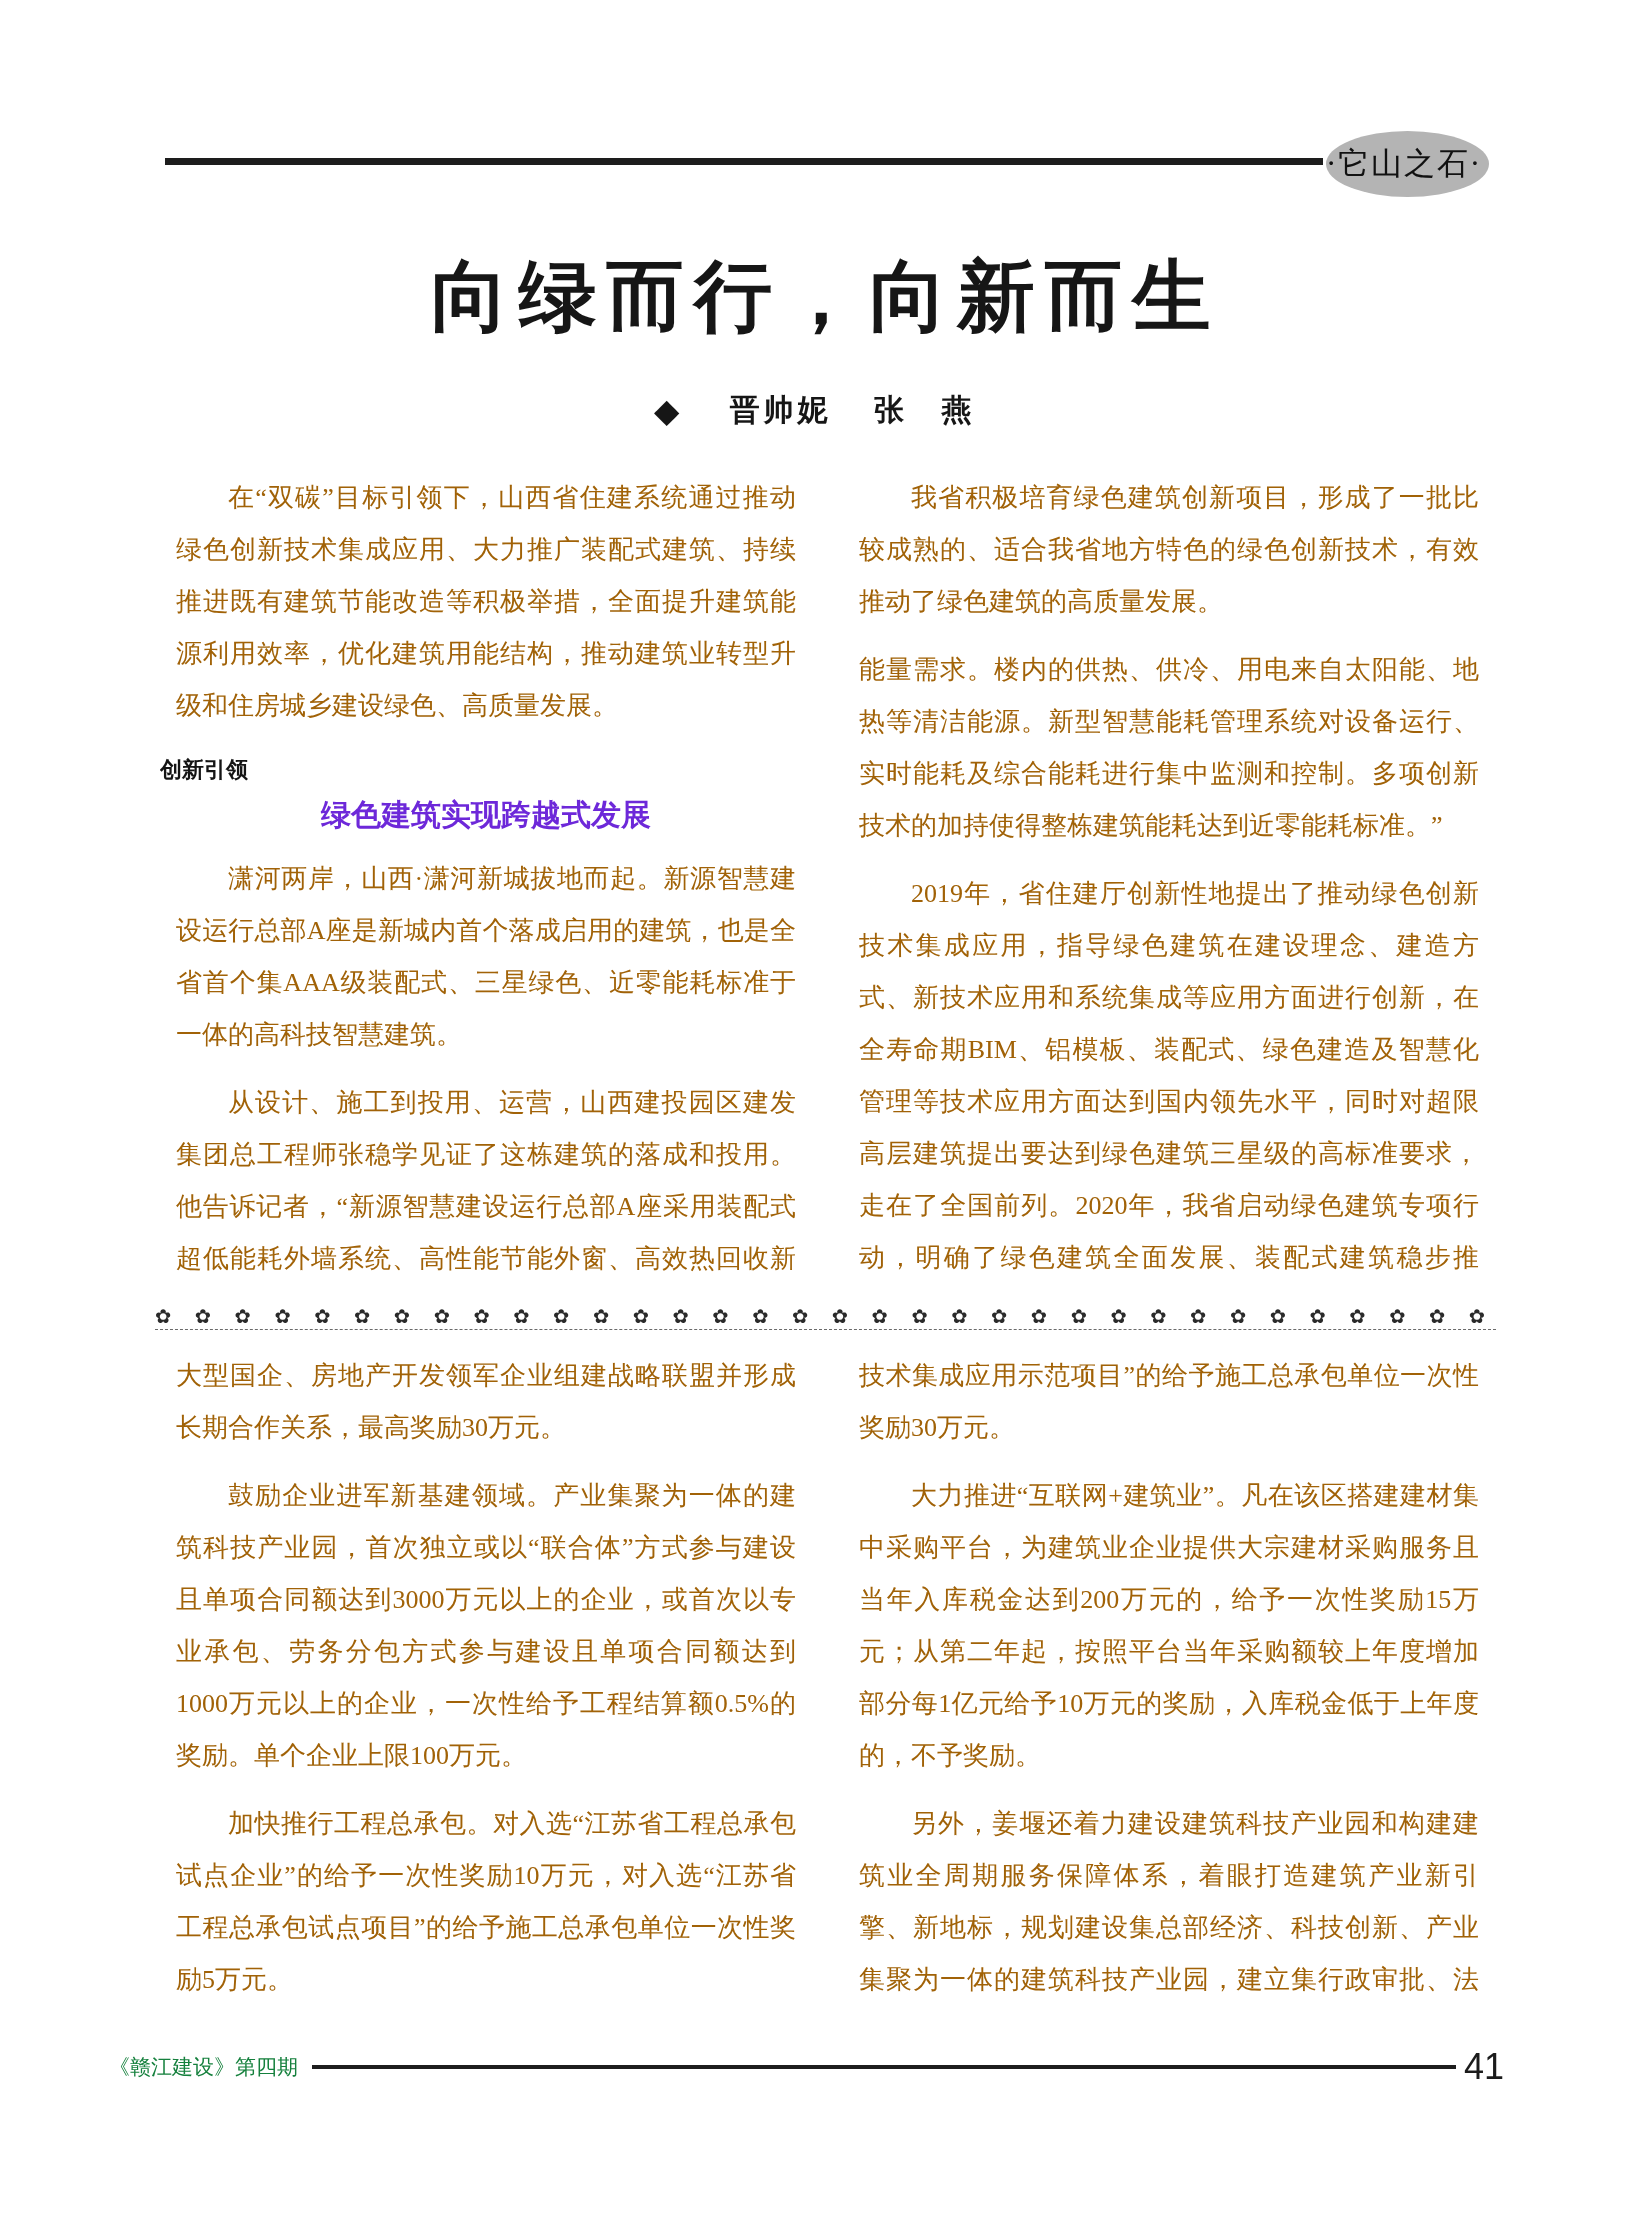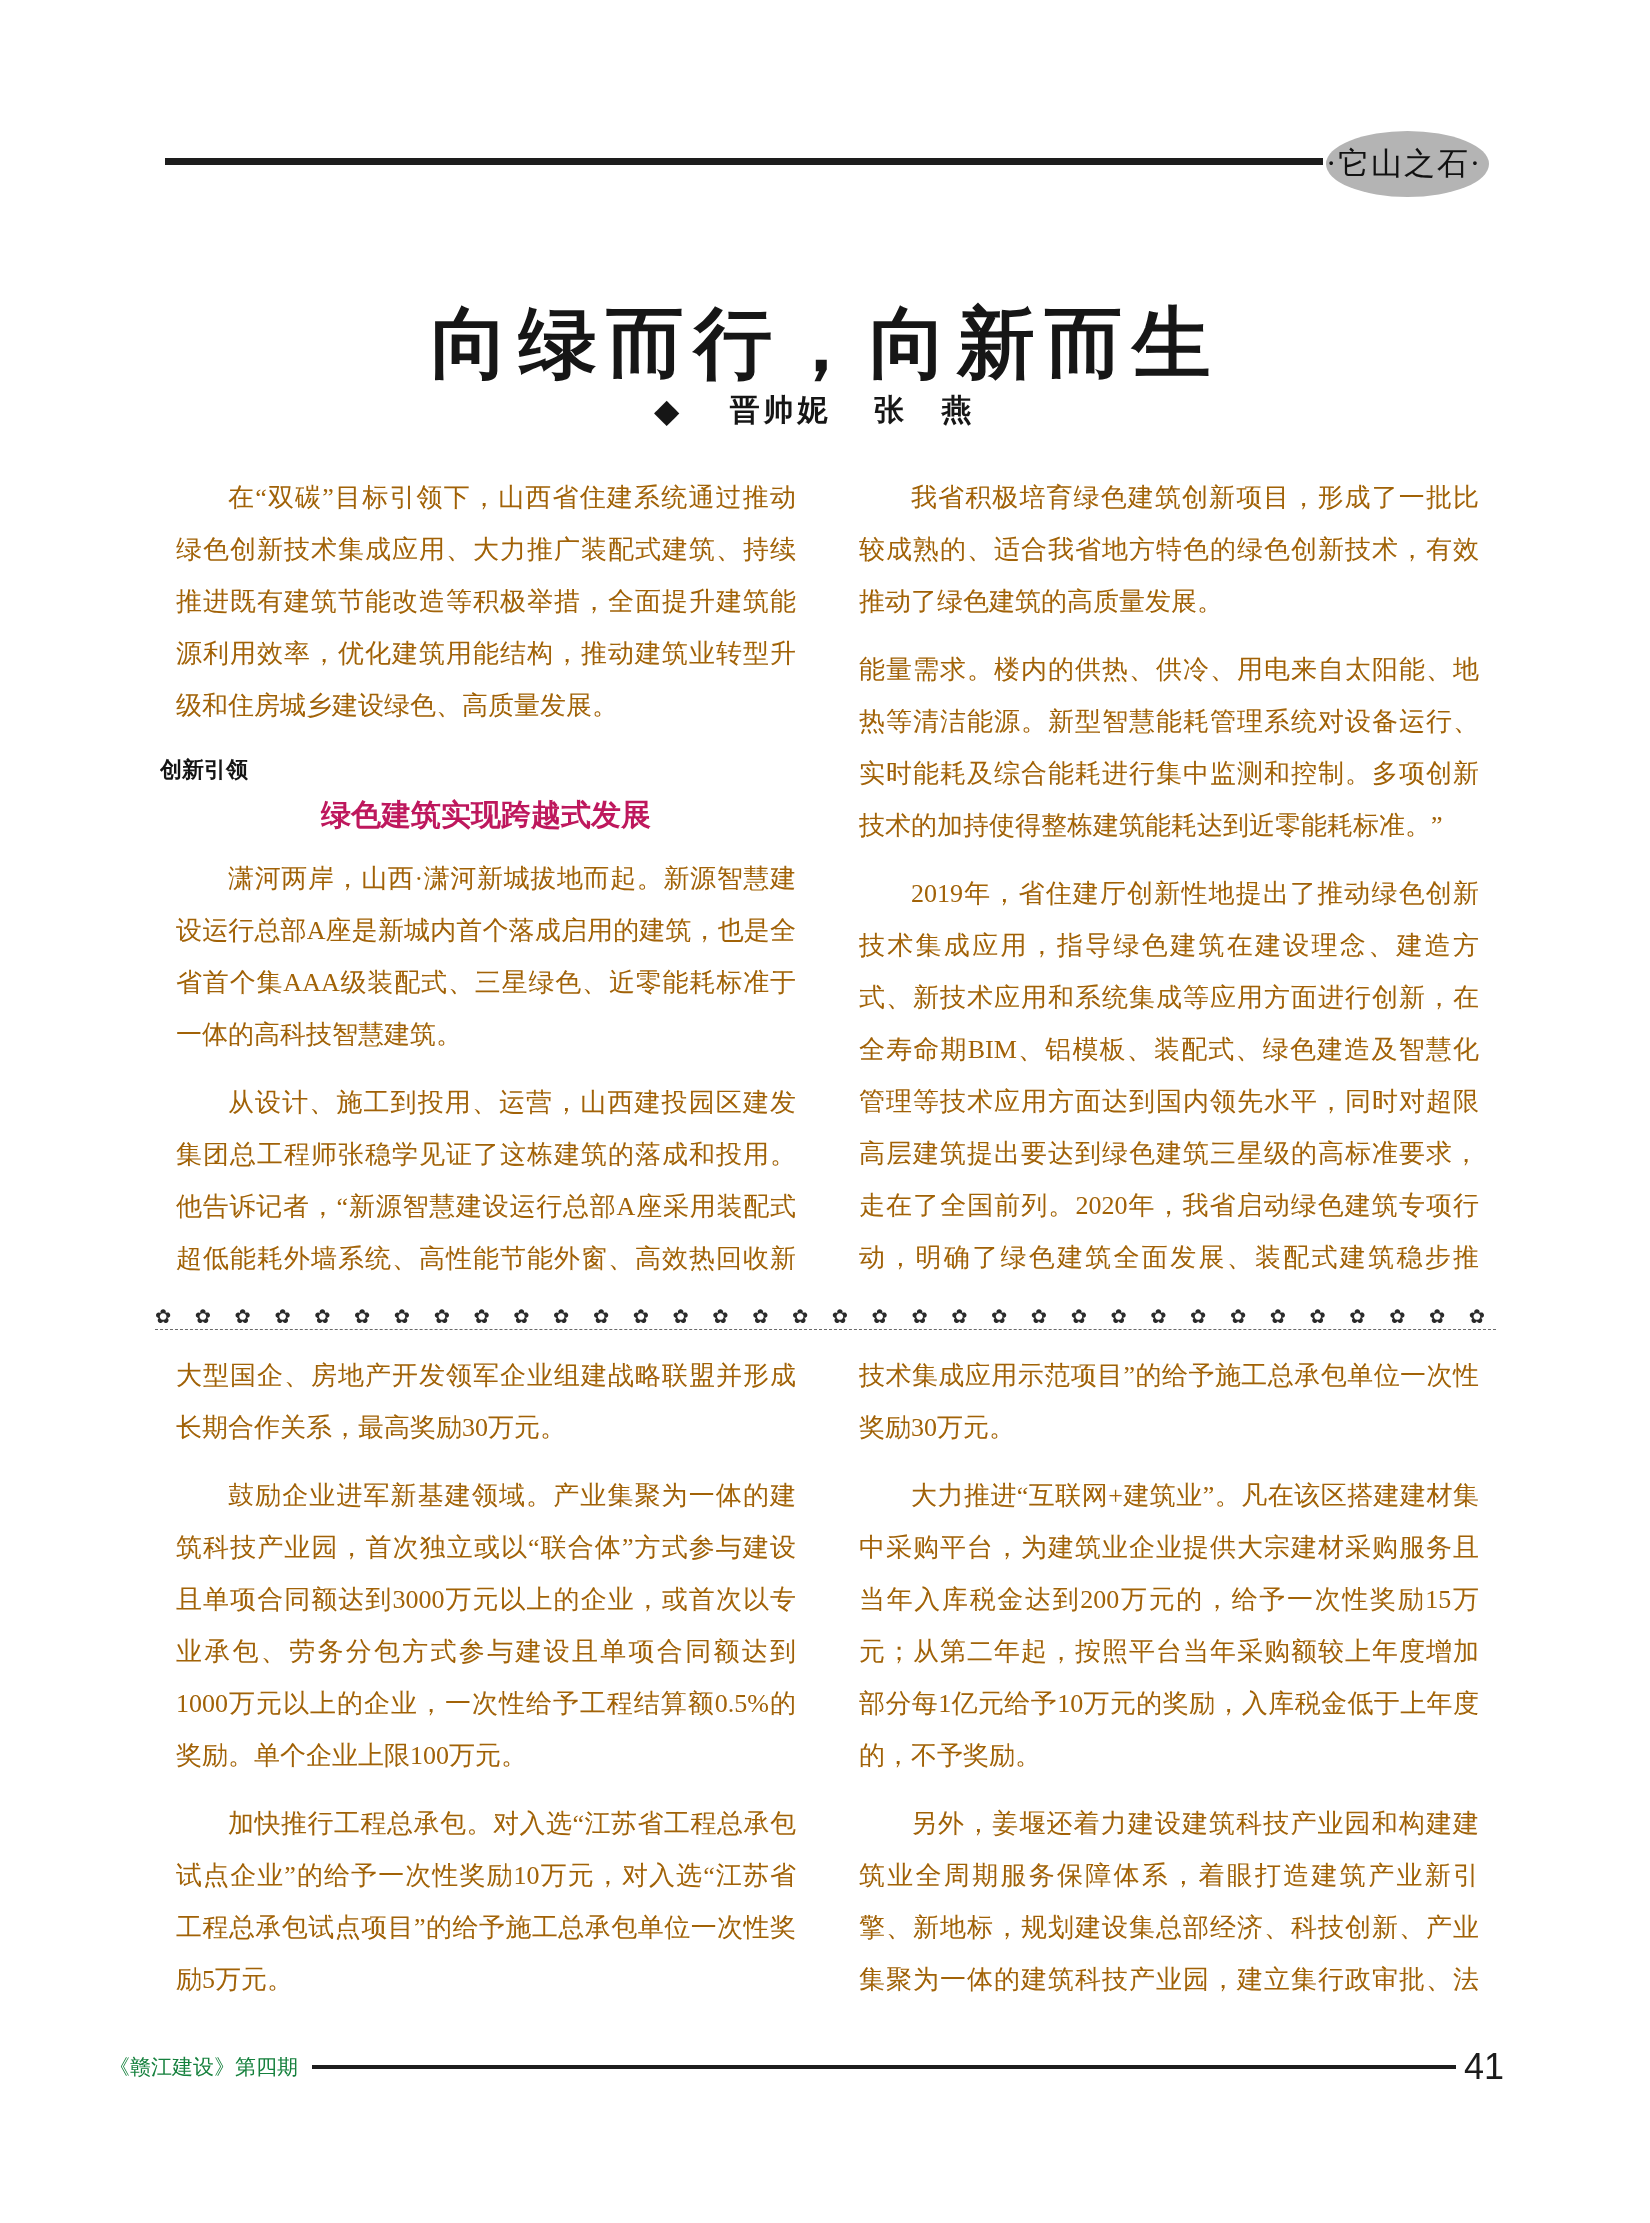--- a/index.html
+++ b/index.html
@@ -24,21 +24,20 @@
     display:flex;align-items:center;justify-content:flex-start;
     font-size:31px;letter-spacing:1.9px;color:#111;
     font-family:"Liberation Serif","DejaVu Serif",serif;
   }
   .article-title{
     position:absolute;top:245px;left:0;right:0;
     text-align:center;
     font-size:78px;font-weight:900;letter-spacing:9.7px;
     color:#161616;
     font-family:"DejaVu Serif","Liberation Serif",serif;
-    margin-top:47px;
   }
   .byline{
     position:absolute;top:390px;left:0;right:0;
     display:flex;align-items:center;justify-content:center;
     font-size:30px;font-weight:bold;color:#161616;
   }
   .byline .marker{margin-right:29px;font-size:33px;}
   .byline .author{margin:0 21.3px;letter-spacing:3.9px;}
   
   .columns{
@@ -57,21 +56,21 @@
   }
   .no-indent{text-indent:0;}
   .sec-h1{
     margin:23px 0 5.8px 0;text-align:left;
     font-family:"Liberation Sans","DejaVu Sans",sans-serif;
     font-size:22px;font-weight:bold;color:#141414;
   }
   .sec-h2{
     margin:9.7px 0 17.5px 0;text-align:center;
     font-family:Liberation Sans, sans-serif;
-    font-size:30px;font-weight:bold;color:#be185d;
+    font-size:30px;font-weight:bold;color:#6d28d9;
   }
   
   .ornament-row{
     margin:13.6px 155px 3.9px 155px;
     white-space:nowrap;overflow:hidden;
     font-size:19.4px;letter-spacing:8.7px;color:#2a2a2a;
     border-bottom:1px dashed #6a6a6a;
     padding-bottom:1.9px;
     font-family:"DejaVu Sans",sans-serif;
   }

